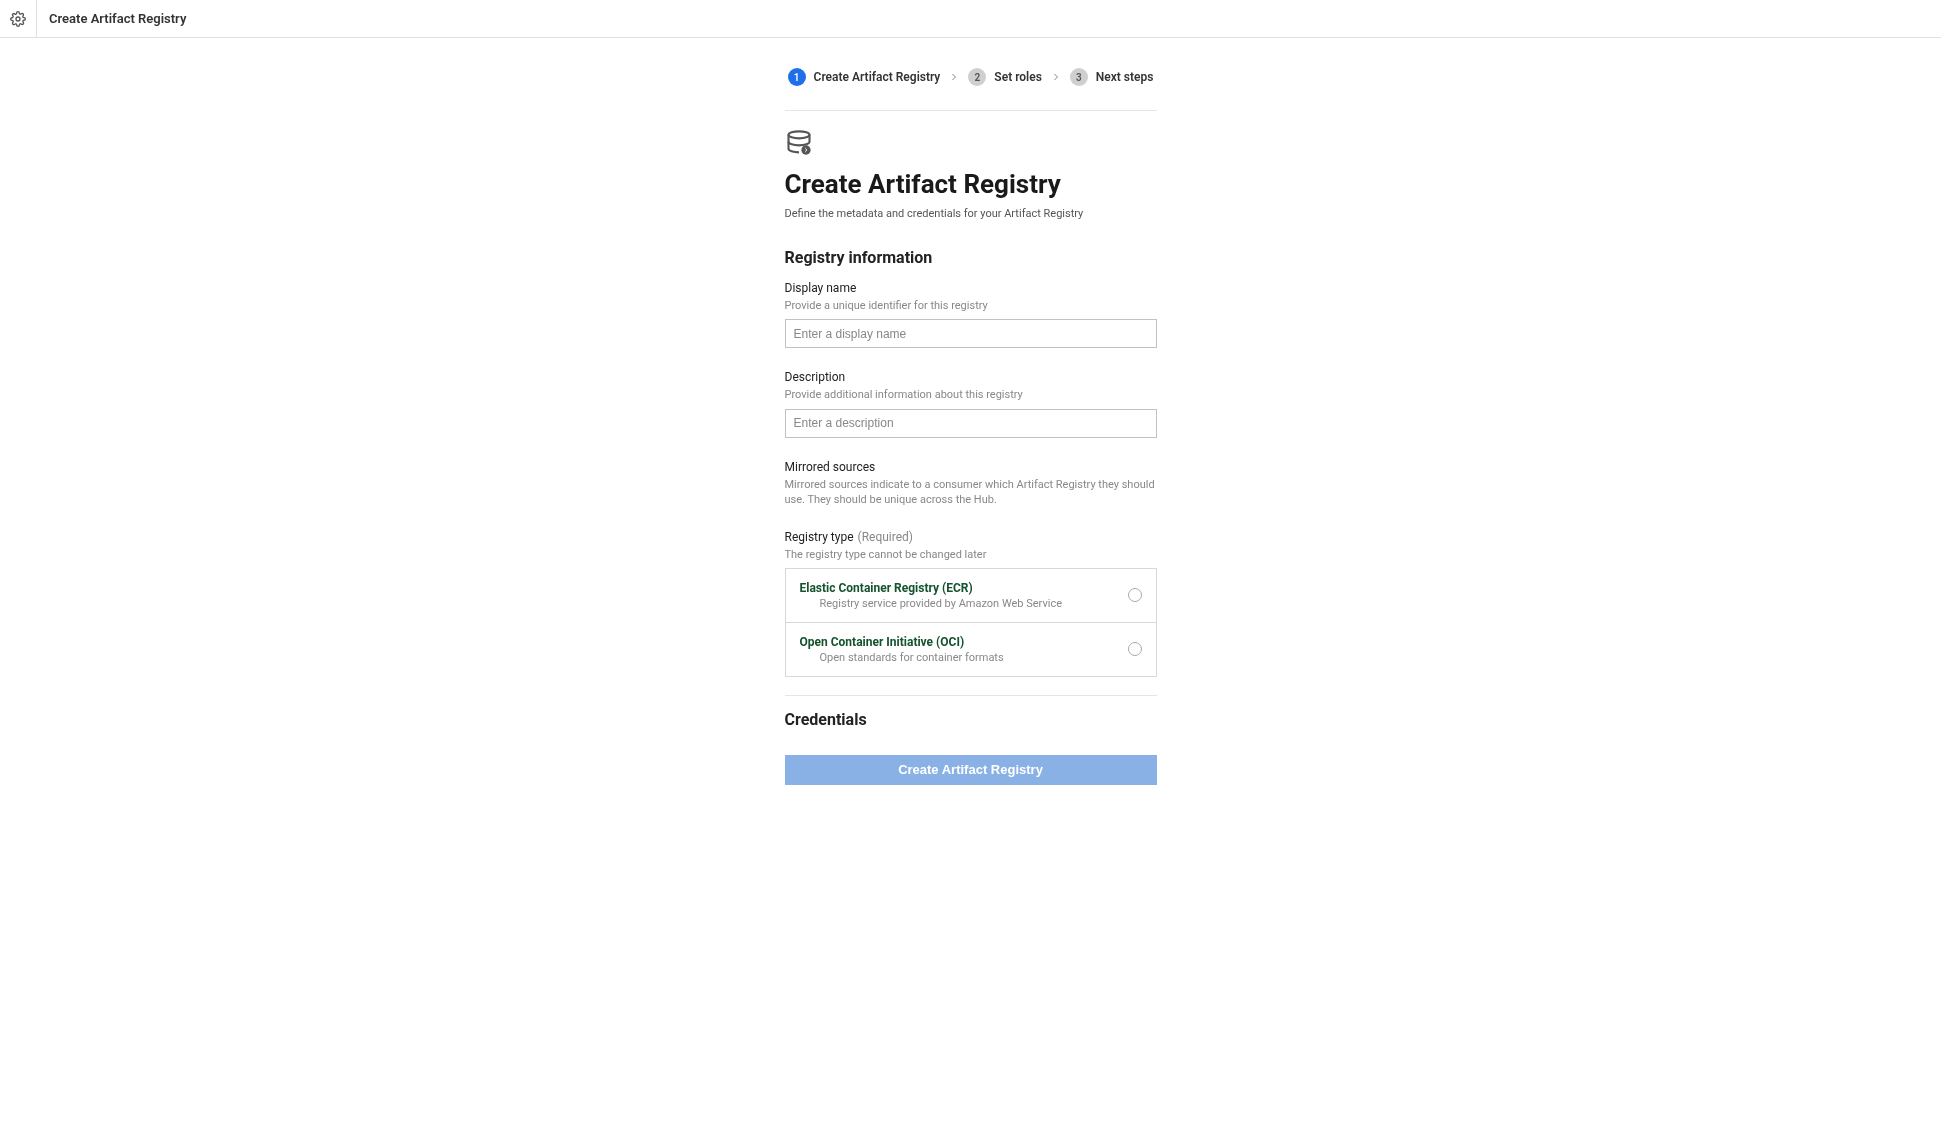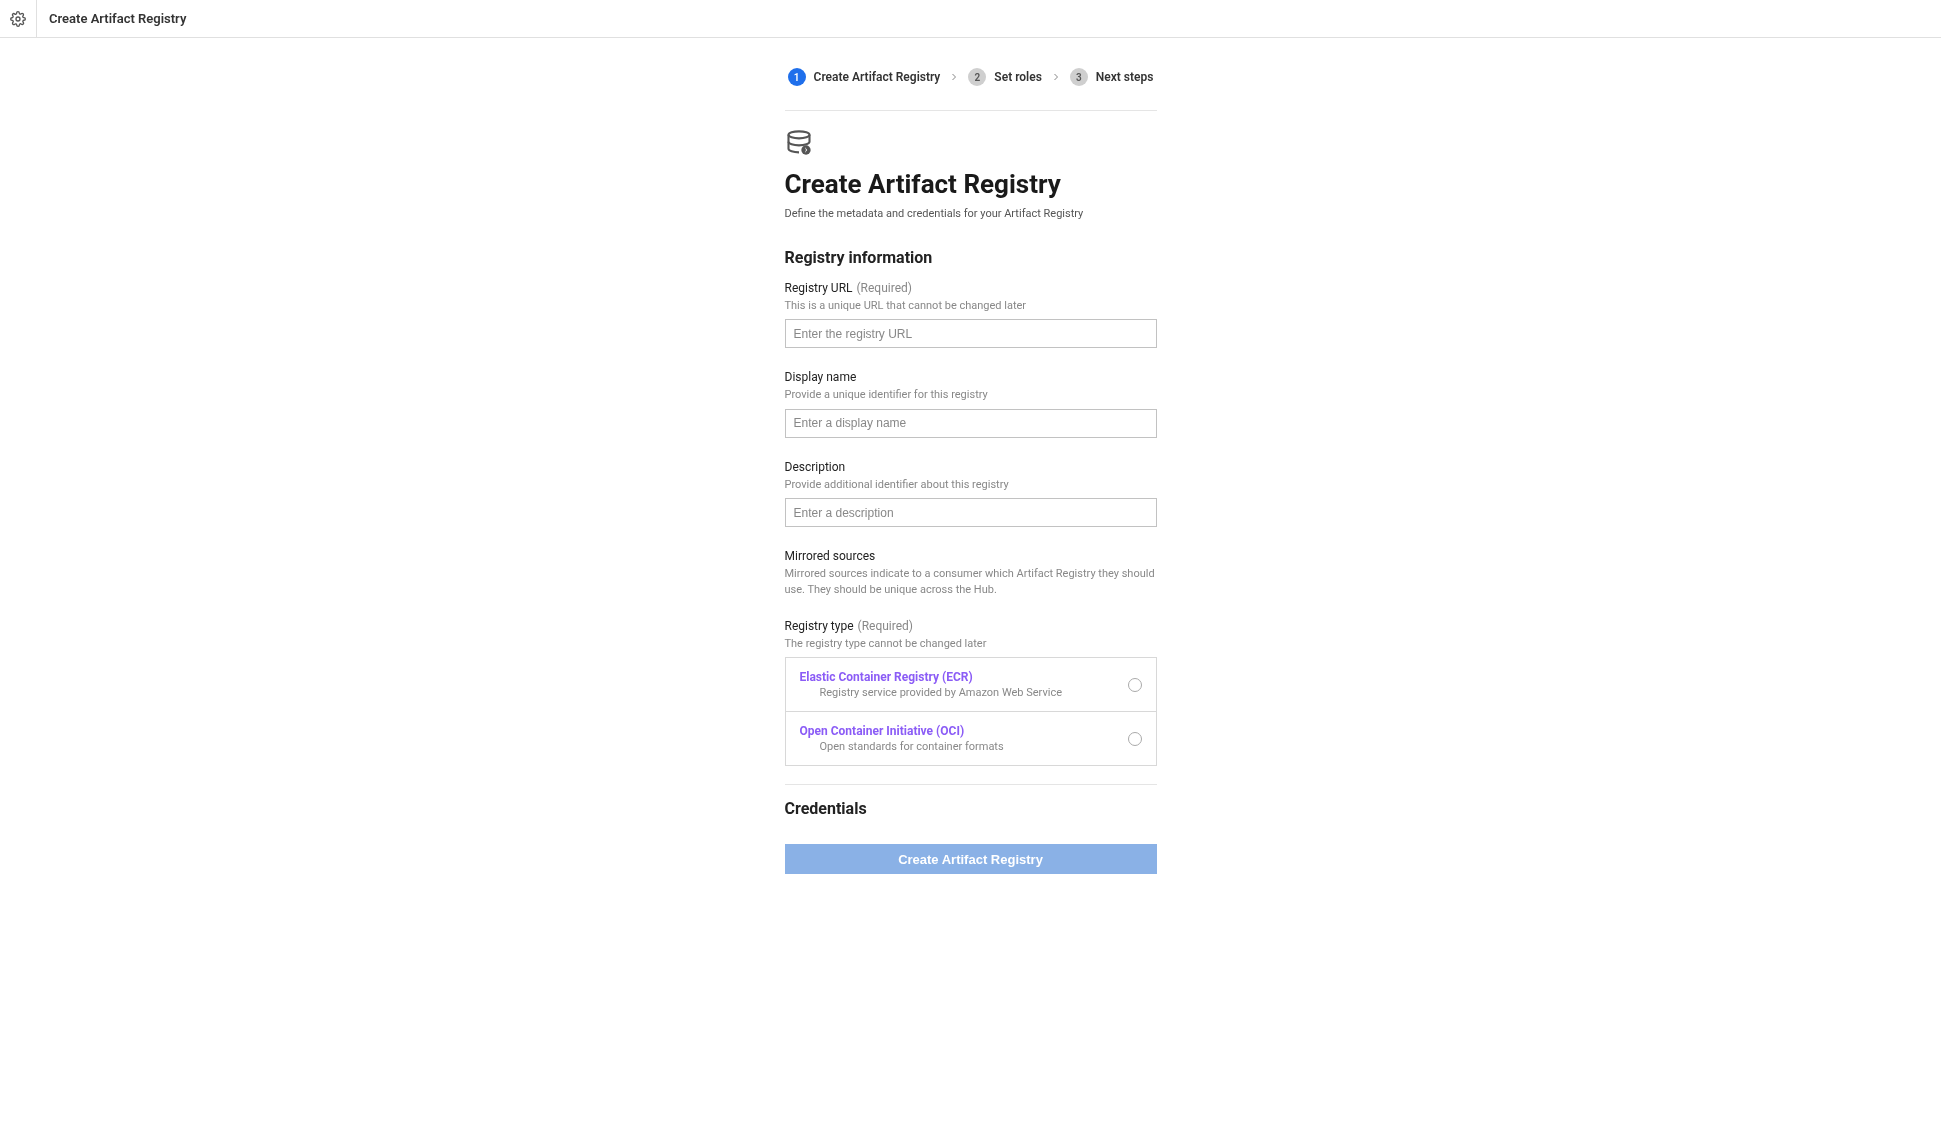--- a/index.html
+++ b/index.html
@@ -152,21 +152,21 @@
     .radio-option + .radio-option {
       border-top: 1px solid #d8d8d8;
     }
     .radio-text {
       display: flex;
       flex-direction: column;
     }
     .radio-title {
       font-size: 12px;
       font-weight: 700;
-      color: #8b5cf6;
+      color: #14532d;
     }
     .radio-desc {
       font-size: 11px;
       color: #888;
       margin-top: 2px;
       padding-left: 20px;
     }
     .radio-circle {
       width: 14px;
       height: 14px;
@@ -233,44 +233,36 @@
     <circle cx="18" cy="18" r="4" fill="#555" stroke="none"></circle>
     <polygon points="17,15.5 19,18 17,20.5 18,18" fill="#fff" stroke="none"></polygon>
   </svg>
 
   <h1 class="page-title">Create Artifact Registry</h1>
   <p class="page-subtitle">Define the metadata and credentials for your Artifact Registry</p>
 
   <div class="section-label">Registry information</div>
 
   
-  <div class="field">
-    <div>
-      <span class="field-label">Registry URL</span>
-      <span class="field-required">(Required)</span>
-    </div>
-    <div class="field-help">This is a unique URL that cannot be changed later</div>
-    <input type="text" class="text-input" placeholder="Enter the registry URL" style="">
-  </div>
 
   
   <div class="field">
     <div>
       <span class="field-label">Display name</span>
     </div>
     <div class="field-help">Provide a unique identifier for this registry</div>
     <input type="text" class="text-input" placeholder="Enter a display name" style="">
   </div>
 
   
   <div class="field">
     <div>
       <span class="field-label">Description</span>
     </div>
-    <div class="field-help">Provide additional identifier about this registry</div>
+    <div class="field-help">Provide additional information about this registry</div>
     <input type="text" class="text-input" placeholder="Enter a description" style="">
   </div>
 
   
   <div class="field">
     <div>
       <span class="field-label">Mirrored sources</span>
     </div>
     <div class="field-help">Mirrored sources indicate to a consumer which Artifact Registry they should use. They should be unique across the Hub.</div>
   </div>

